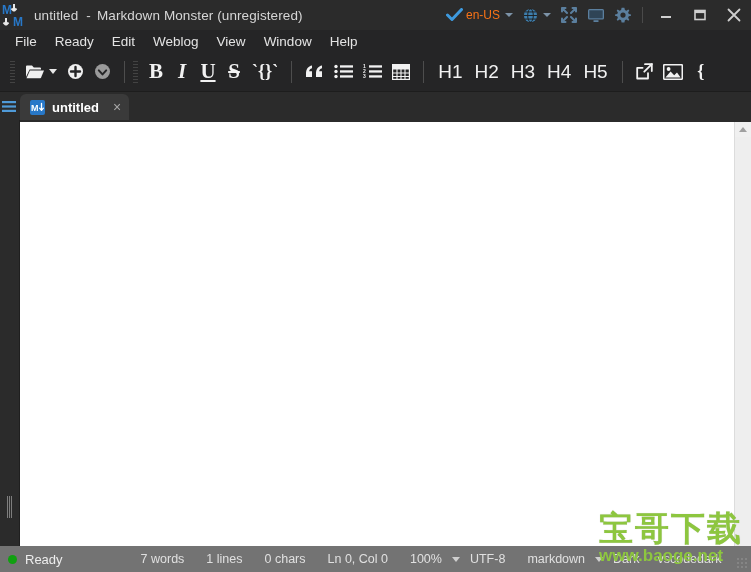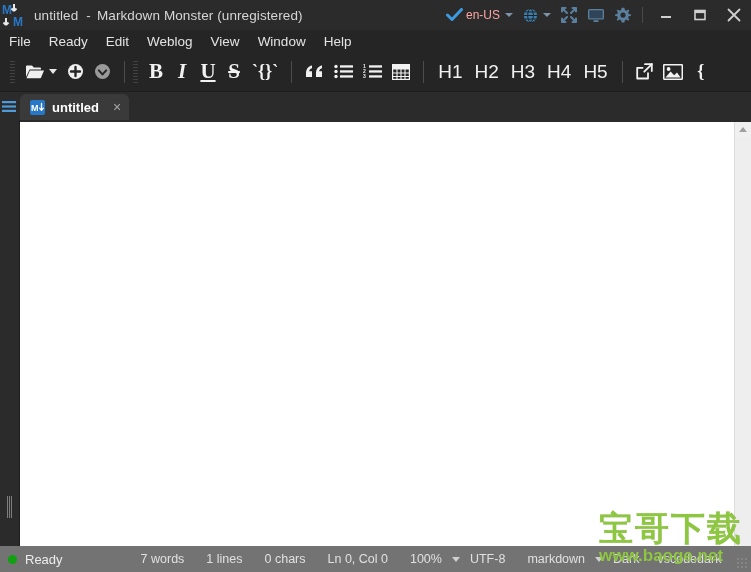--- a/index.html
+++ b/index.html
@@ -44,21 +44,21 @@
   }
   .tb-item {
     display: flex; align-items: center;
     height: 30px;
     padding: 0 5px;
     color: #7d93a8;
     font-size: 12px;
     cursor: default;
   }
   .tb-item svg { display: block; }
-  .lang-label { color: #fca5a5; font-size: 12px; margin-left: 3px; }
+  .lang-label { color: #f97316; font-size: 12px; margin-left: 3px; }
   .caret {
     width: 0; height: 0;
     border-left: 4px solid transparent;
     border-right: 4px solid transparent;
     border-top: 4px solid #7d93a8;
     margin-left: 5px;
   }
   .tb-sep {
     width: 1px; height: 16px;
     background: #4a4a4a;
@@ -69,20 +69,21 @@
     display: flex; align-items: center; justify-content: center;
     color: #cfcfcf;
   }
   .winbtn svg { display: block; }
 
   
   .menubar {
     height: 22px; min-height: 22px;
     background: #252526;
     display: flex; align-items: center;
+    padding-left: 6px;
   }
   .menu-item {
     color: #e3e3e3;
     font-size: 13.5px;
     padding: 2px 9px;
     white-space: nowrap;
     cursor: default;
   }
 
   

